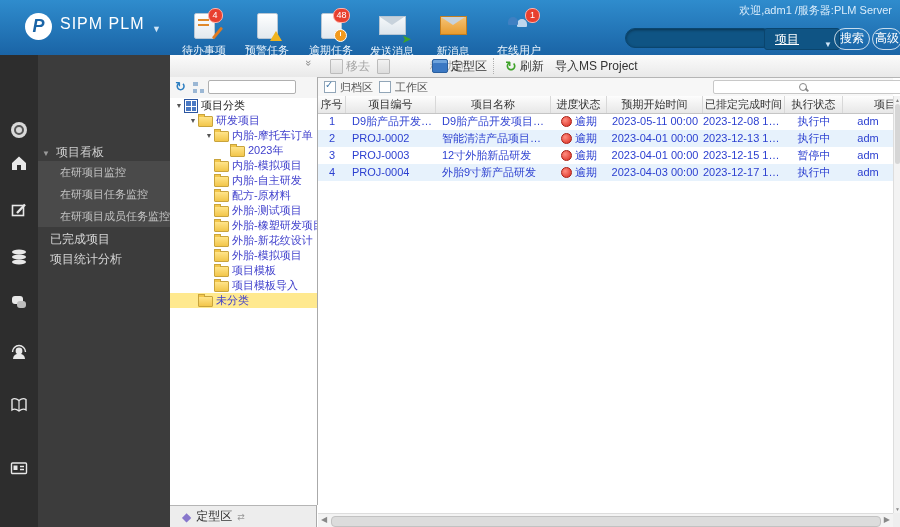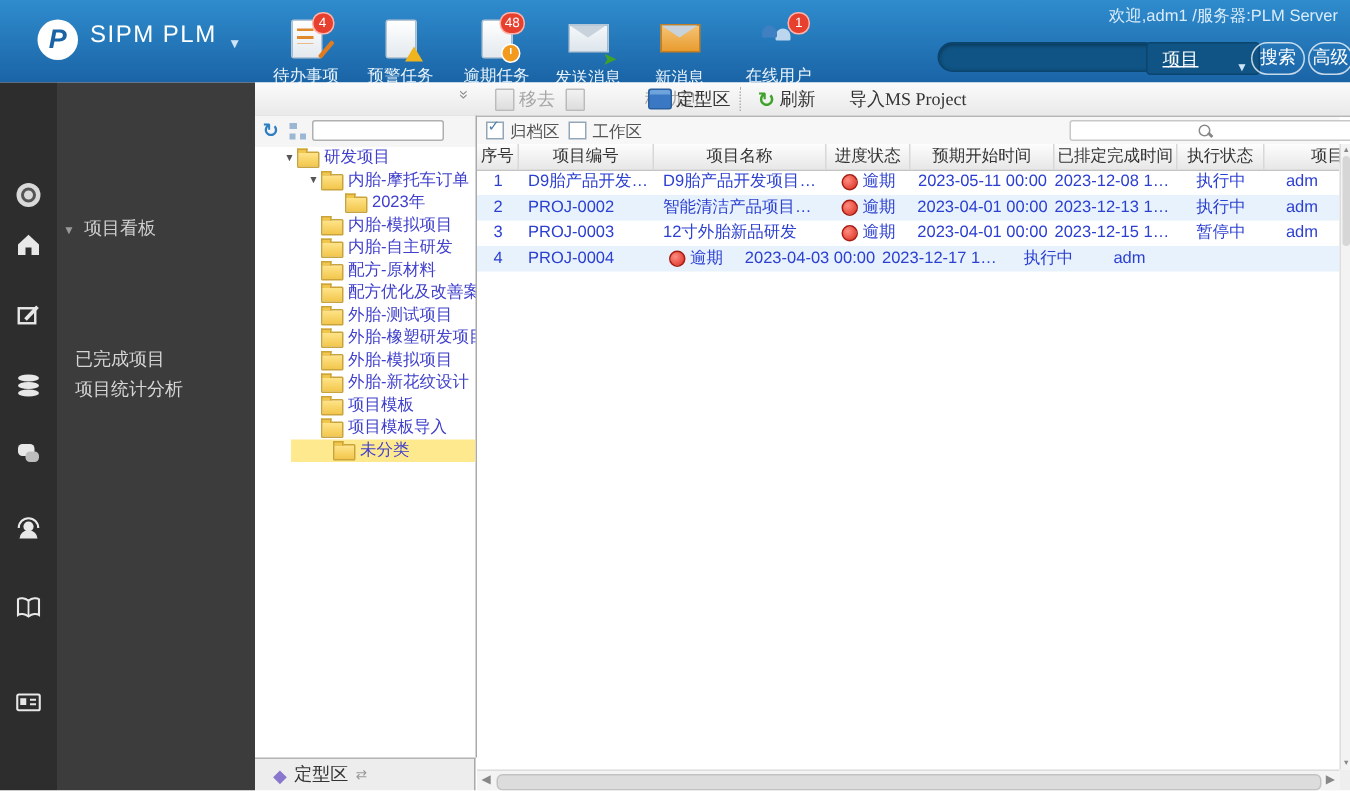--- a/index.html
+++ b/index.html
@@ -73,21 +73,21 @@
       background:linear-gradient(#9bb7d4 0 0) 0 0/5px 4px no-repeat,linear-gradient(#9bb7d4 0 0) 0 7px/4px 4px no-repeat,linear-gradient(#9bb7d4 0 0) 7px 7px/4px 4px no-repeat;}
   #tree-search{position:absolute;left:38px;top:3px;width:82px;height:12px;border:1px solid #b0b0b0;border-radius:2px;font-size:10px;padding:0 2px;outline:none;}
   .mini-btn{position:absolute;top:4px;width:11px;height:11px;border:1px solid #b0b0b0;border-radius:2px;background:#fdfdfd;
       font-size:7px;text-align:center;line-height:11px;cursor:pointer;}
   #tree{left:170px;top:98px;width:147px;height:407px;background:#fff;border-right:1px solid #aaa;overflow:hidden;}
   .trow{height:15px;line-height:15px;display:flex;align-items:center;white-space:nowrap;cursor:pointer;}
   .trow .caret{width:10px;font-size:7px;color:#555;text-align:center;flex:none;}
   .trow .tlabel{font-size:11px;color:#4040cc;margin-left:3px;}
   .lvl0{padding-left:4px;} .lvl1{padding-left:18px;} .lvl2{padding-left:34px;} .lvl3{padding-left:50px;}
   .trow.root .tlabel{color:#222;}
-  .trow.sel{background:#ffe98f;margin-left:24px;}
+  .trow.sel{background:#ffe98f;}
   .folder{position:relative;width:13px;height:9px;background:linear-gradient(#ffe489,#f2c64b);border:1px solid #c9a43c;border-radius:1px;flex:none;margin-top:2px;}
   .folder::before{content:"";position:absolute;top:-3px;left:-1px;width:5px;height:2px;background:#f2c64b;border:1px solid #c9a43c;border-bottom:none;}
   .grid-ic{width:12px;height:12px;flex:none;background:#4a79c4;border:1px solid #2c56a0;box-shadow:inset 0 0 0 1px #fff;
       background-image:linear-gradient(#fff 0 0),linear-gradient(#fff 0 0);background-size:1px 100%,100% 1px;background-position:6px 0,0 6px;background-repeat:no-repeat;}
   #tree-footer{left:170px;top:505px;width:147px;height:22px;background:#ededed;border-top:1px solid #b5b5b5;border-right:1px solid #aaa;
       display:flex;align-items:center;padding-left:12px;box-sizing:border-box;gap:5px;}
   #tree-footer .dmd{color:#8877cc;font-size:12px;}
   #tree-footer .flbl{color:#333;font-size:12px;}
   #tree-footer .misc{color:#999;font-size:9px;}
   
@@ -211,20 +211,25 @@
     <rect x="1.5" y="4" width="15" height="10.5" rx="1" fill="none" stroke="#e8e8e8" stroke-width="1.4"></rect>
     <rect x="3.5" y="6.5" width="4" height="4.5" fill="#e8e8e8"></rect>
     <path d="M10 7.5 H14 M10 10.5 H14" stroke="#e8e8e8" stroke-width="1.3"></path>
   </svg>
 </div>
 
 <div id="menu" class="abs">
   <div class="menu-group" style="top:87px;height:20px;line-height:20px;">
     <span class="caret">▼</span><span>项目看板</span>
   </div>
+  <div id="submenu">
+    <div class="submenu-item">在研项目监控</div>
+    <div class="submenu-item">在研项目任务监控</div>
+    <div class="submenu-item">在研项目成员任务监控</div>
+  </div>
   <div class="menu-item" style="top:174px;">已完成项目</div>
   <div class="menu-item" style="top:194px;">项目统计分析</div>
 </div>
 
 <div id="toolbar" class="abs">
   <div class="tb-collapse">»</div>
   <div class="tb-item disabled" style="left:160px;">
     <span class="pg-gray"></span>
     <span>移去</span>
   </div>
@@ -234,34 +239,39 @@
   </div>
   <div class="tb-item" style="left:262px;">
     <span class="win-blue"></span>
     <span>定型区</span>
   </div>
   <div class="tb-sep"></div>
   <div class="tb-item" style="left:335px;">
     <span class="refresh-g">↻</span>
     <span>刷新</span>
   </div>
-  <div class="tb-item" style="left:396px;font-family:Liberation Serif, serif;">
+  <div class="tb-item" style="left:385px;">
     <span>导入MS Project</span>
   </div>
 </div>
 
 <div id="treebar" class="abs">
   <span class="tree-refresh">↻</span>
   <span class="hier-ic"></span>
   <input id="tree-search" style="">
   <span class="mini-btn" style="left:294px;color:#2e7fc1;">▼</span>
   <span class="mini-btn" style="left:306px;color:#e8832a;">▲</span>
 </div>
 
 <div id="tree" class="abs">
+  <div class="trow root lvl0">
+    <span class="caret">▼</span>
+    <span class="grid-ic"></span>
+    <span class="tlabel">项目分类</span>
+  </div>
   <div class="trow lvl1">
     <span class="caret">▼</span>
     <span class="folder"></span>
     <span class="tlabel">研发项目</span>
   </div>
   <div class="trow lvl2">
     <span class="caret">▼</span>
     <span class="folder"></span>
     <span class="tlabel">内胎-摩托车订单</span>
   </div>
@@ -281,41 +291,36 @@
     <span class="tlabel">内胎-自主研发</span>
   </div>
   <div class="trow lvl2">
     <span class="caret"></span>
     <span class="folder"></span>
     <span class="tlabel">配方-原材料</span>
   </div>
   <div class="trow lvl2">
     <span class="caret"></span>
     <span class="folder"></span>
-    <span class="tlabel">配方优化及改善案</span>
-  </div>
-  <div class="trow lvl2">
-    <span class="caret"></span>
-    <span class="folder"></span>
     <span class="tlabel">外胎-测试项目</span>
   </div>
   <div class="trow lvl2">
     <span class="caret"></span>
     <span class="folder"></span>
     <span class="tlabel">外胎-橡塑研发项目</span>
   </div>
   <div class="trow lvl2">
     <span class="caret"></span>
     <span class="folder"></span>
+    <span class="tlabel">外胎-新花纹设计</span>
+  </div>
+  <div class="trow lvl2">
+    <span class="caret"></span>
+    <span class="folder"></span>
     <span class="tlabel">外胎-模拟项目</span>
-  </div>
-  <div class="trow lvl2">
-    <span class="caret"></span>
-    <span class="folder"></span>
-    <span class="tlabel">外胎-新花纹设计</span>
   </div>
   <div class="trow lvl2">
     <span class="caret"></span>
     <span class="folder"></span>
     <span class="tlabel">项目模板</span>
   </div>
   <div class="trow lvl2">
     <span class="caret"></span>
     <span class="folder"></span>
     <span class="tlabel">项目模板导入</span>
@@ -389,20 +394,21 @@
         <span>逾期</span>
       </div>
     <div class="td c4">2023-04-01 00:00</div>
     <div class="td c5">2023-12-15 17:00</div>
     <div class="td c6">暂停中</div>
     <div class="td c7">adm</div>
   </div>
   <div class="tr">
     <div class="td c0">4</div>
     <div class="td c1 left">PROJ-0004</div>
+    <div class="td c2 left">外胎9寸新产品研发</div>
     <div class="td c3">
         <span class="status-dot"></span>
         <span>逾期</span>
       </div>
     <div class="td c4">2023-04-03 00:00</div>
     <div class="td c5">2023-12-17 17:00</div>
     <div class="td c6">执行中</div>
     <div class="td c7">adm</div>
   </div>
 </div>

